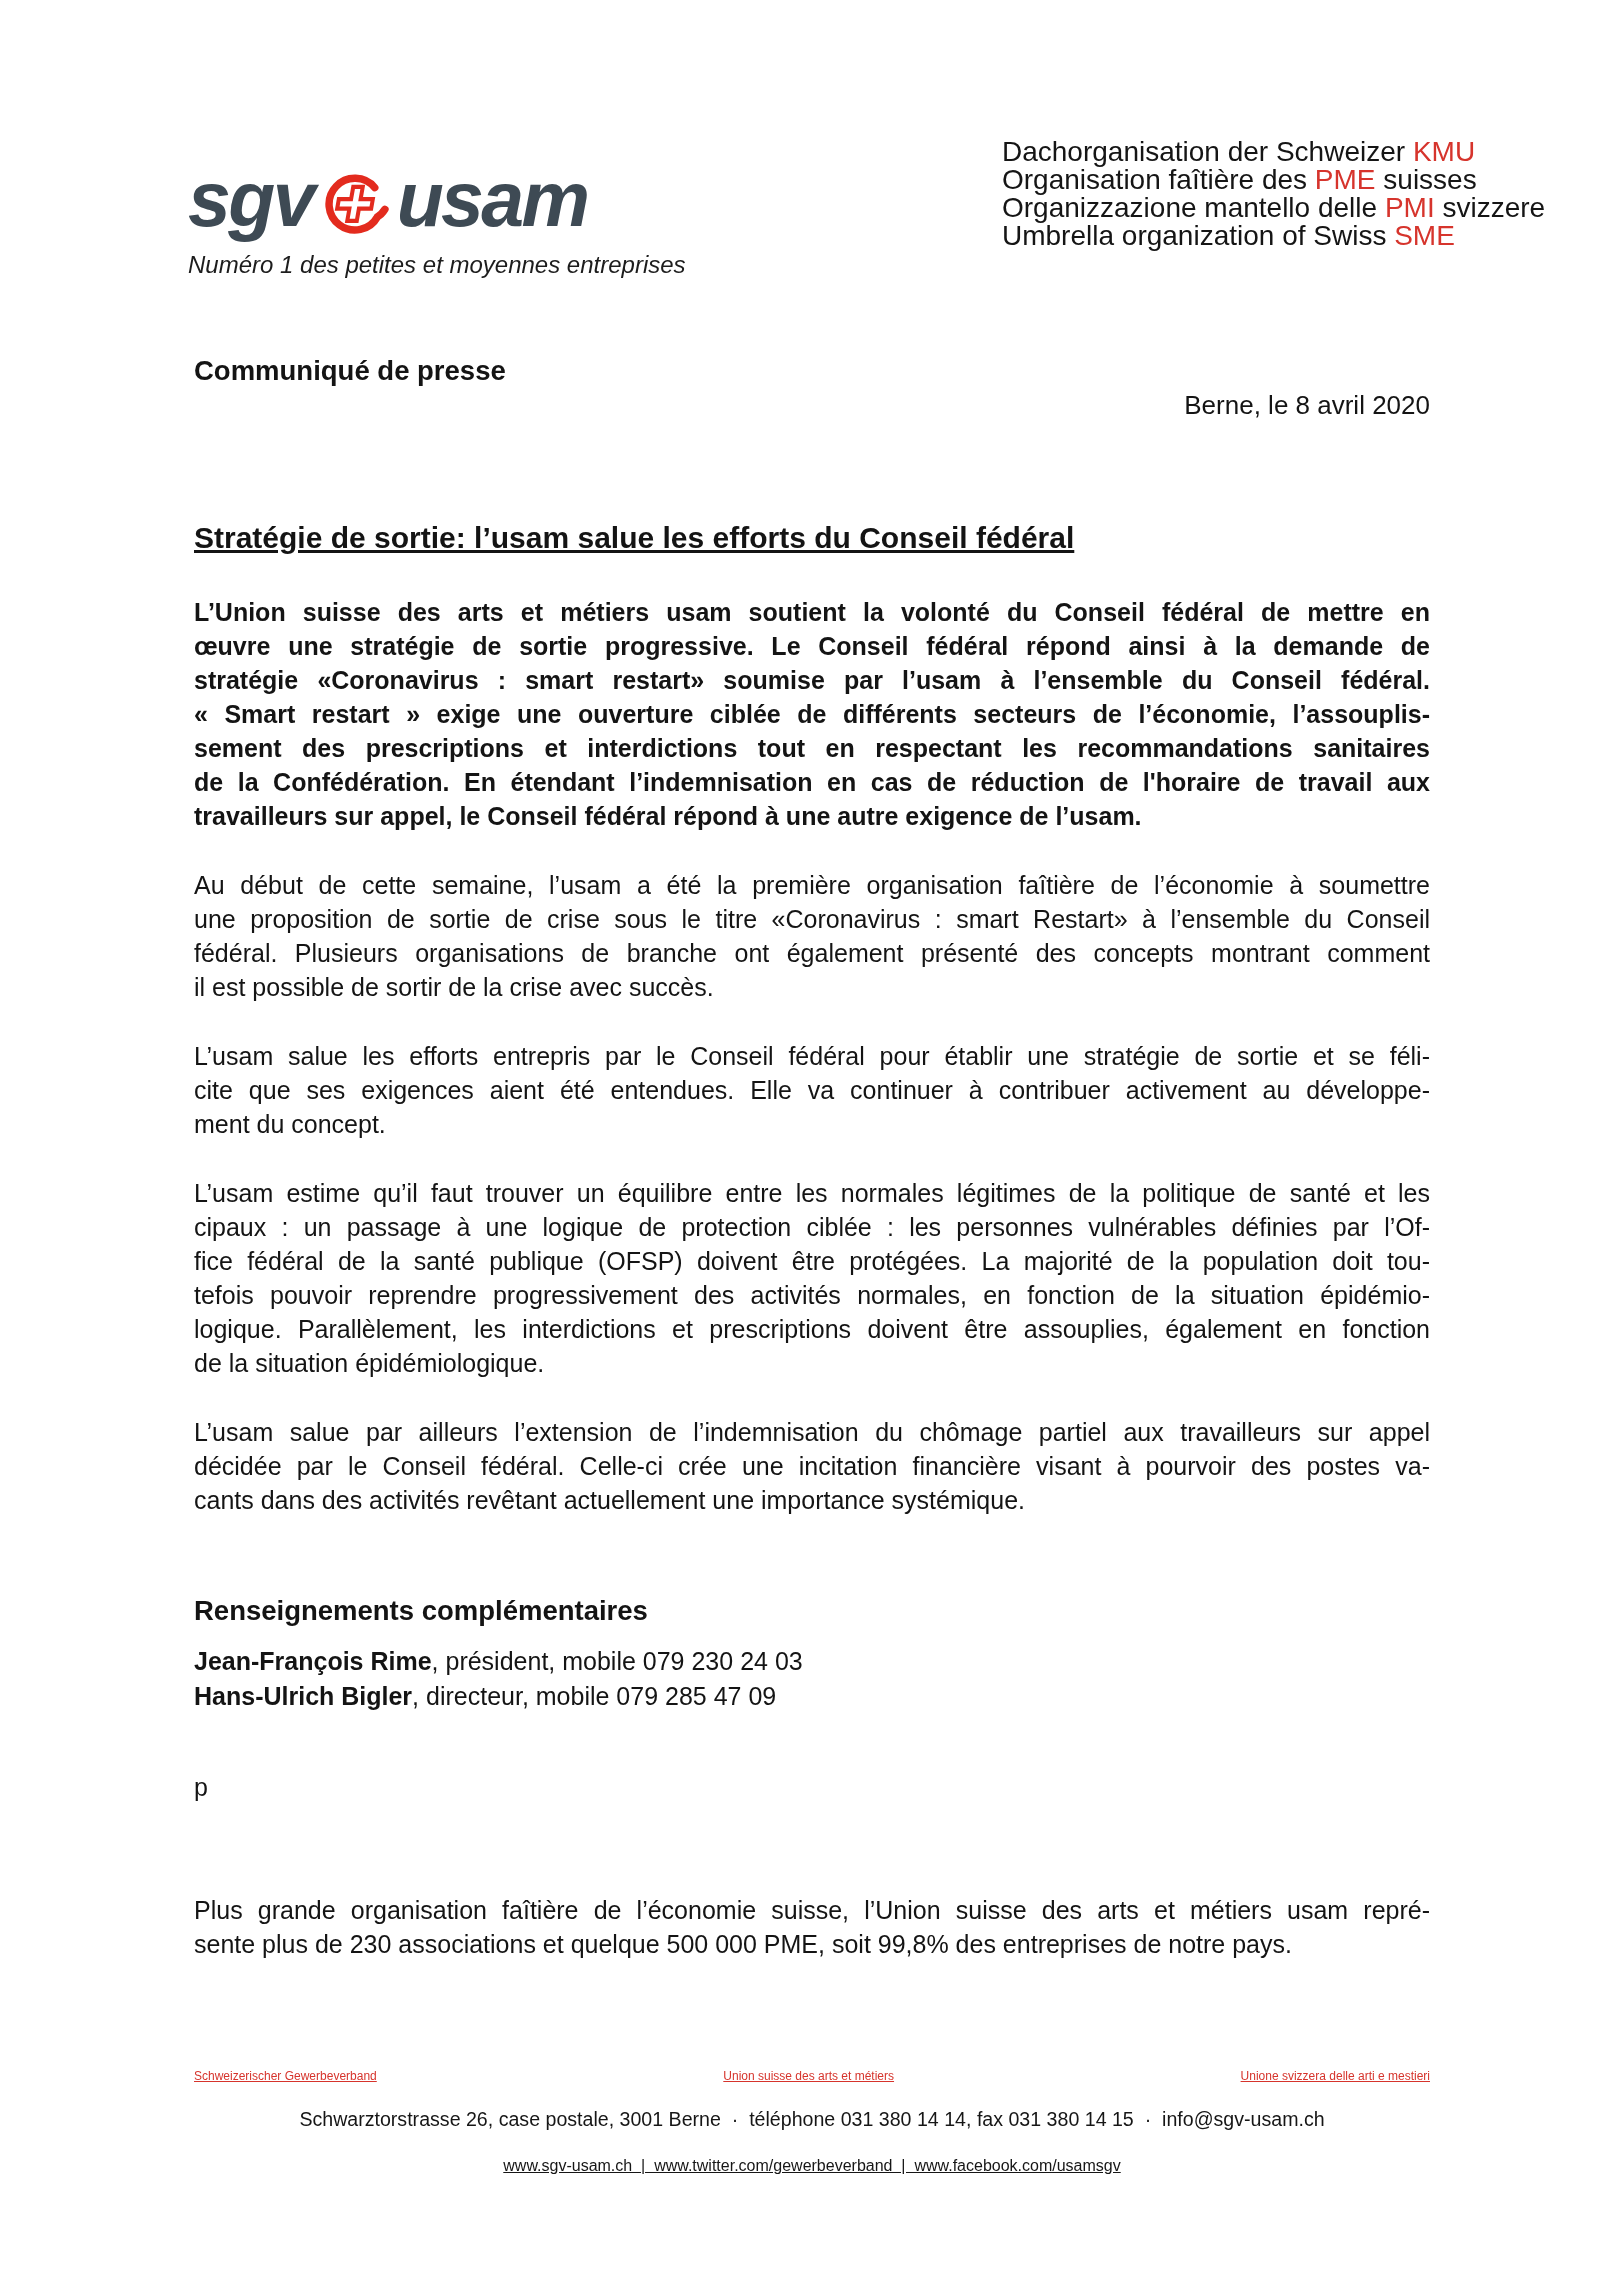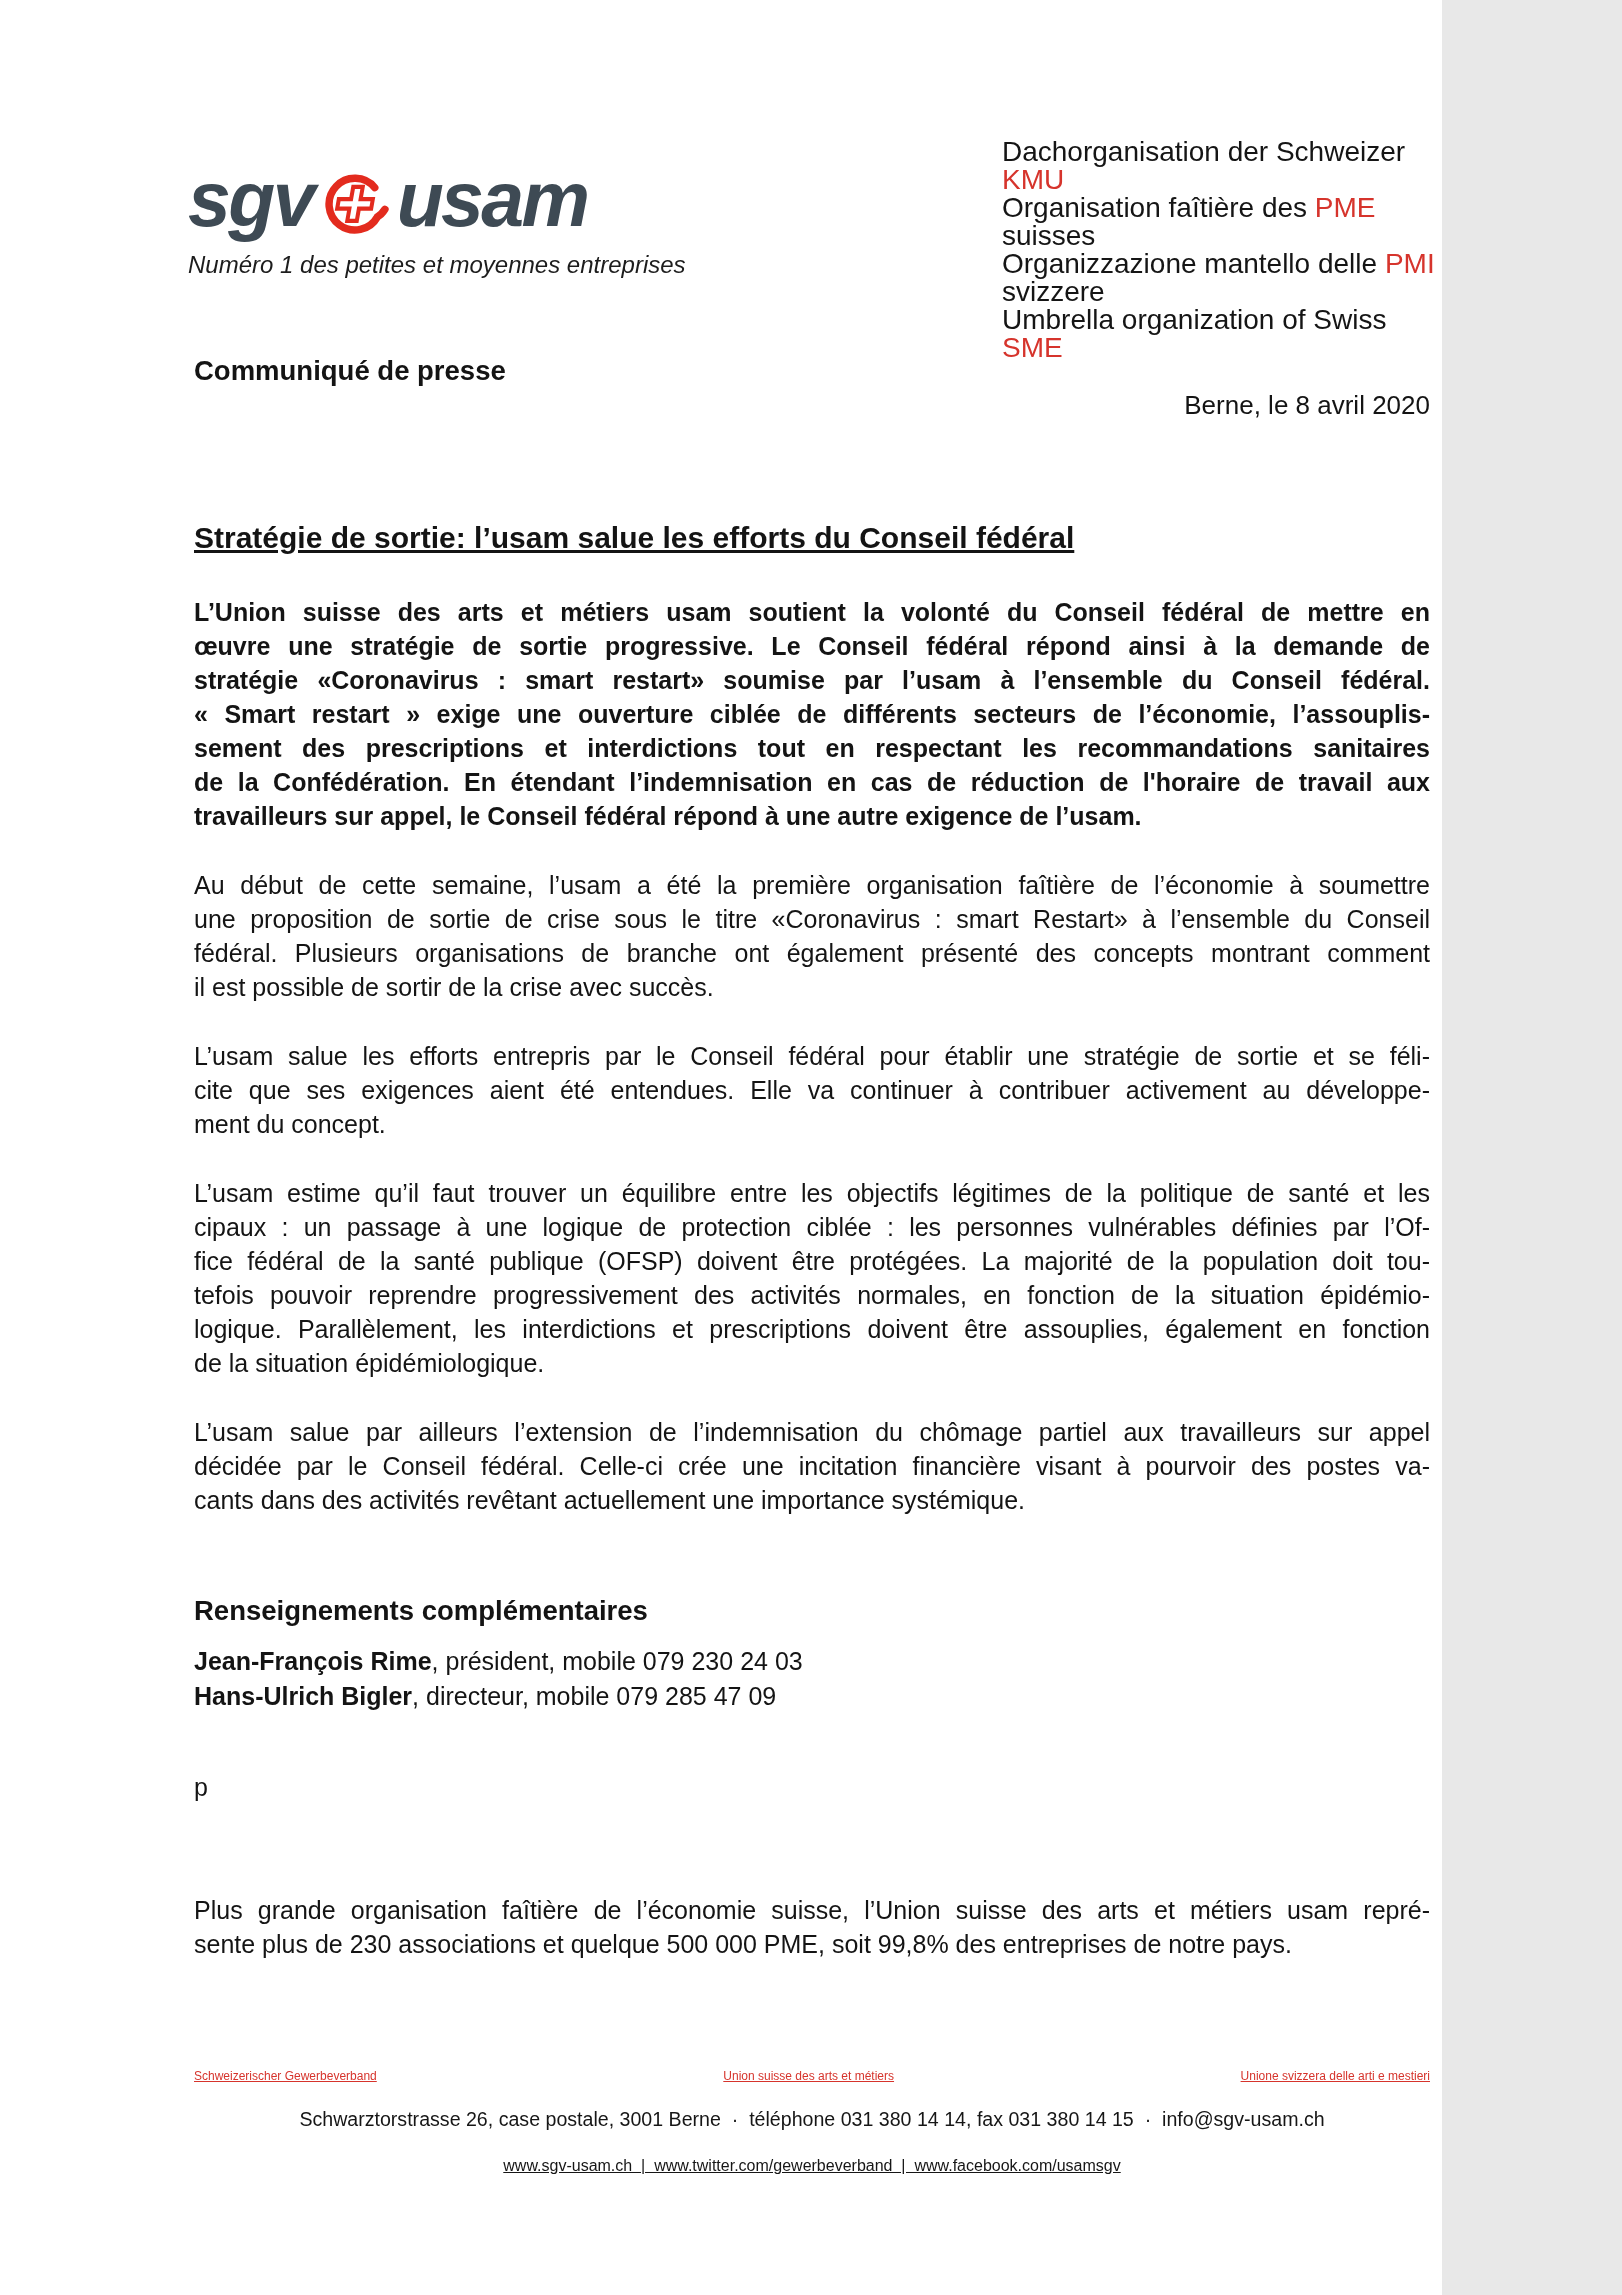--- a/index.html
+++ b/index.html
@@ -1,18 +1,18 @@
 <!DOCTYPE html>
 <html style="--accent-red: #d6342c; --logo-red: #e32b1e; --logo-slate: #3e4a54; --text: #141414;font-size:10.5px"><head>
 <meta charset="utf-8">
 <style>
   html,body{margin:0;padding:0;background:#e8e8e8;}
   .page{
     position:relative;
-    width:1442px;height:2295px;
+    width:1622px;height:2295px;
     background:#ffffff;
     font-family:"Liberation Sans", sans-serif;
     color:var(--text,#141414);
     overflow:hidden;
   }
   
   .brand{position:absolute;left:188px;top:161px;}
   .logo-row{
     display:flex;align-items:center;
     font-style:italic;font-weight:bold;
@@ -104,21 +104,21 @@
         <div class="jl">une proposition de sortie de crise sous le titre «Coronavirus : smart Restart» à l’ensemble du Conseil</div>
         <div class="jl">fédéral. Plusieurs organisations de branche ont également présenté des concepts montrant comment</div>
         <div class="jl last">il est possible de sortir de la crise avec succès.</div>
       </div>
     <div class="para gap">
         <div class="jl">L’usam salue les efforts entrepris par le Conseil fédéral pour établir une stratégie de sortie et se féli-</div>
         <div class="jl">cite que ses exigences aient été entendues. Elle va continuer à contribuer activement au développe-</div>
         <div class="jl last">ment du concept.</div>
       </div>
     <div class="para gap">
-        <div class="jl">L’usam estime qu’il faut trouver un équilibre entre les objectifs légitimes de la politique de santé et les</div>
+        <div class="jl">L’usam estime qu’il faut trouver un équilibre entre les normales légitimes de la politique de santé et les</div>
         <div class="jl">cipaux : un passage à une logique de protection ciblée : les personnes vulnérables définies par l’Of-</div>
         <div class="jl">fice fédéral de la santé publique (OFSP) doivent être protégées. La majorité de la population doit tou-</div>
         <div class="jl">tefois pouvoir reprendre progressivement des activités normales, en fonction de la situation épidémio-</div>
         <div class="jl">logique. Parallèlement, les interdictions et prescriptions doivent être assouplies, également en fonction</div>
         <div class="jl last">de la situation épidémiologique.</div>
       </div>
     <div class="para gap">
         <div class="jl">L’usam salue par ailleurs l’extension de l’indemnisation du chômage partiel aux travailleurs sur appel</div>
         <div class="jl">décidée par le Conseil fédéral. Celle-ci crée une incitation financière visant à pourvoir des postes va-</div>
         <div class="jl last">cants dans des activités revêtant actuellement une importance systémique.</div>

